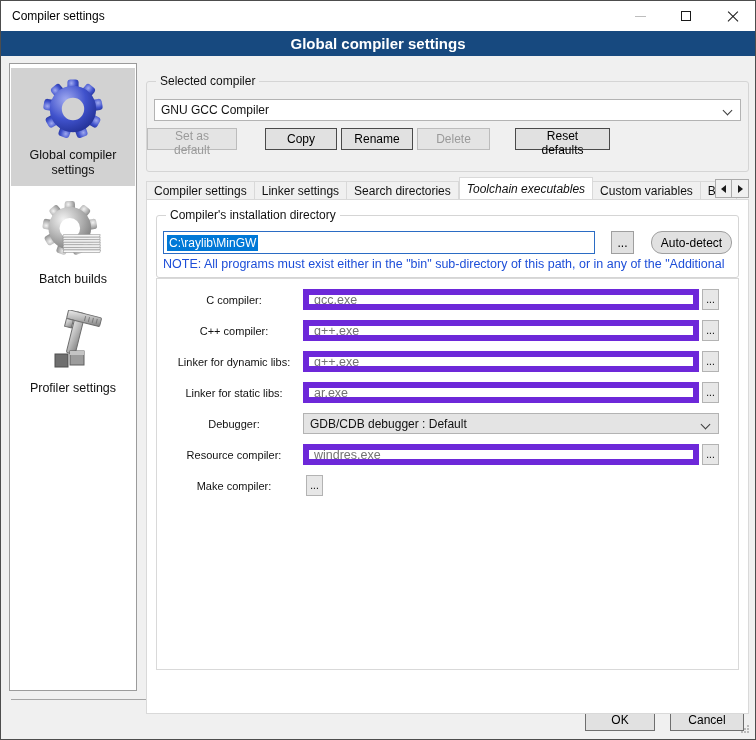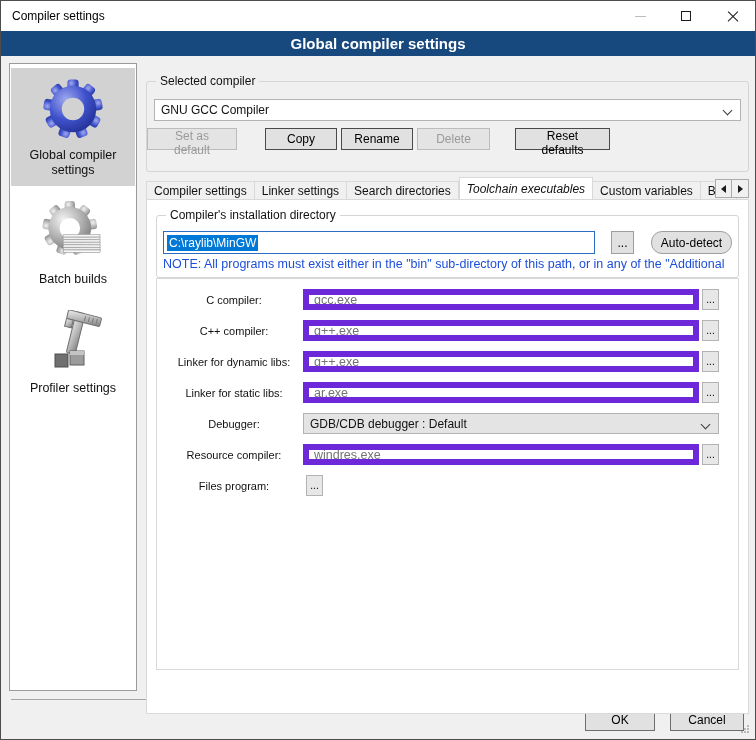--- a/index.html
+++ b/index.html
@@ -290,21 +290,21 @@
         </div>
       </div>
 
       <div class="frow">
         <span class="flabel">Resource compiler:</span>
         <input class="finput" value="windres.exe" style="">
         <button class="fbrowse">...</button>
       </div>
 
       <div class="frow">
-        <span class="flabel">Files program:</span>
+        <span class="flabel">Make compiler:</span>
         <button class="fbrowse">...</button>
       </div>
 
     </div>
   </div>
 </div>
 
 <div class="divider"></div>
 <div class="footer-btns">
   <button class="btn ok">OK</button>

